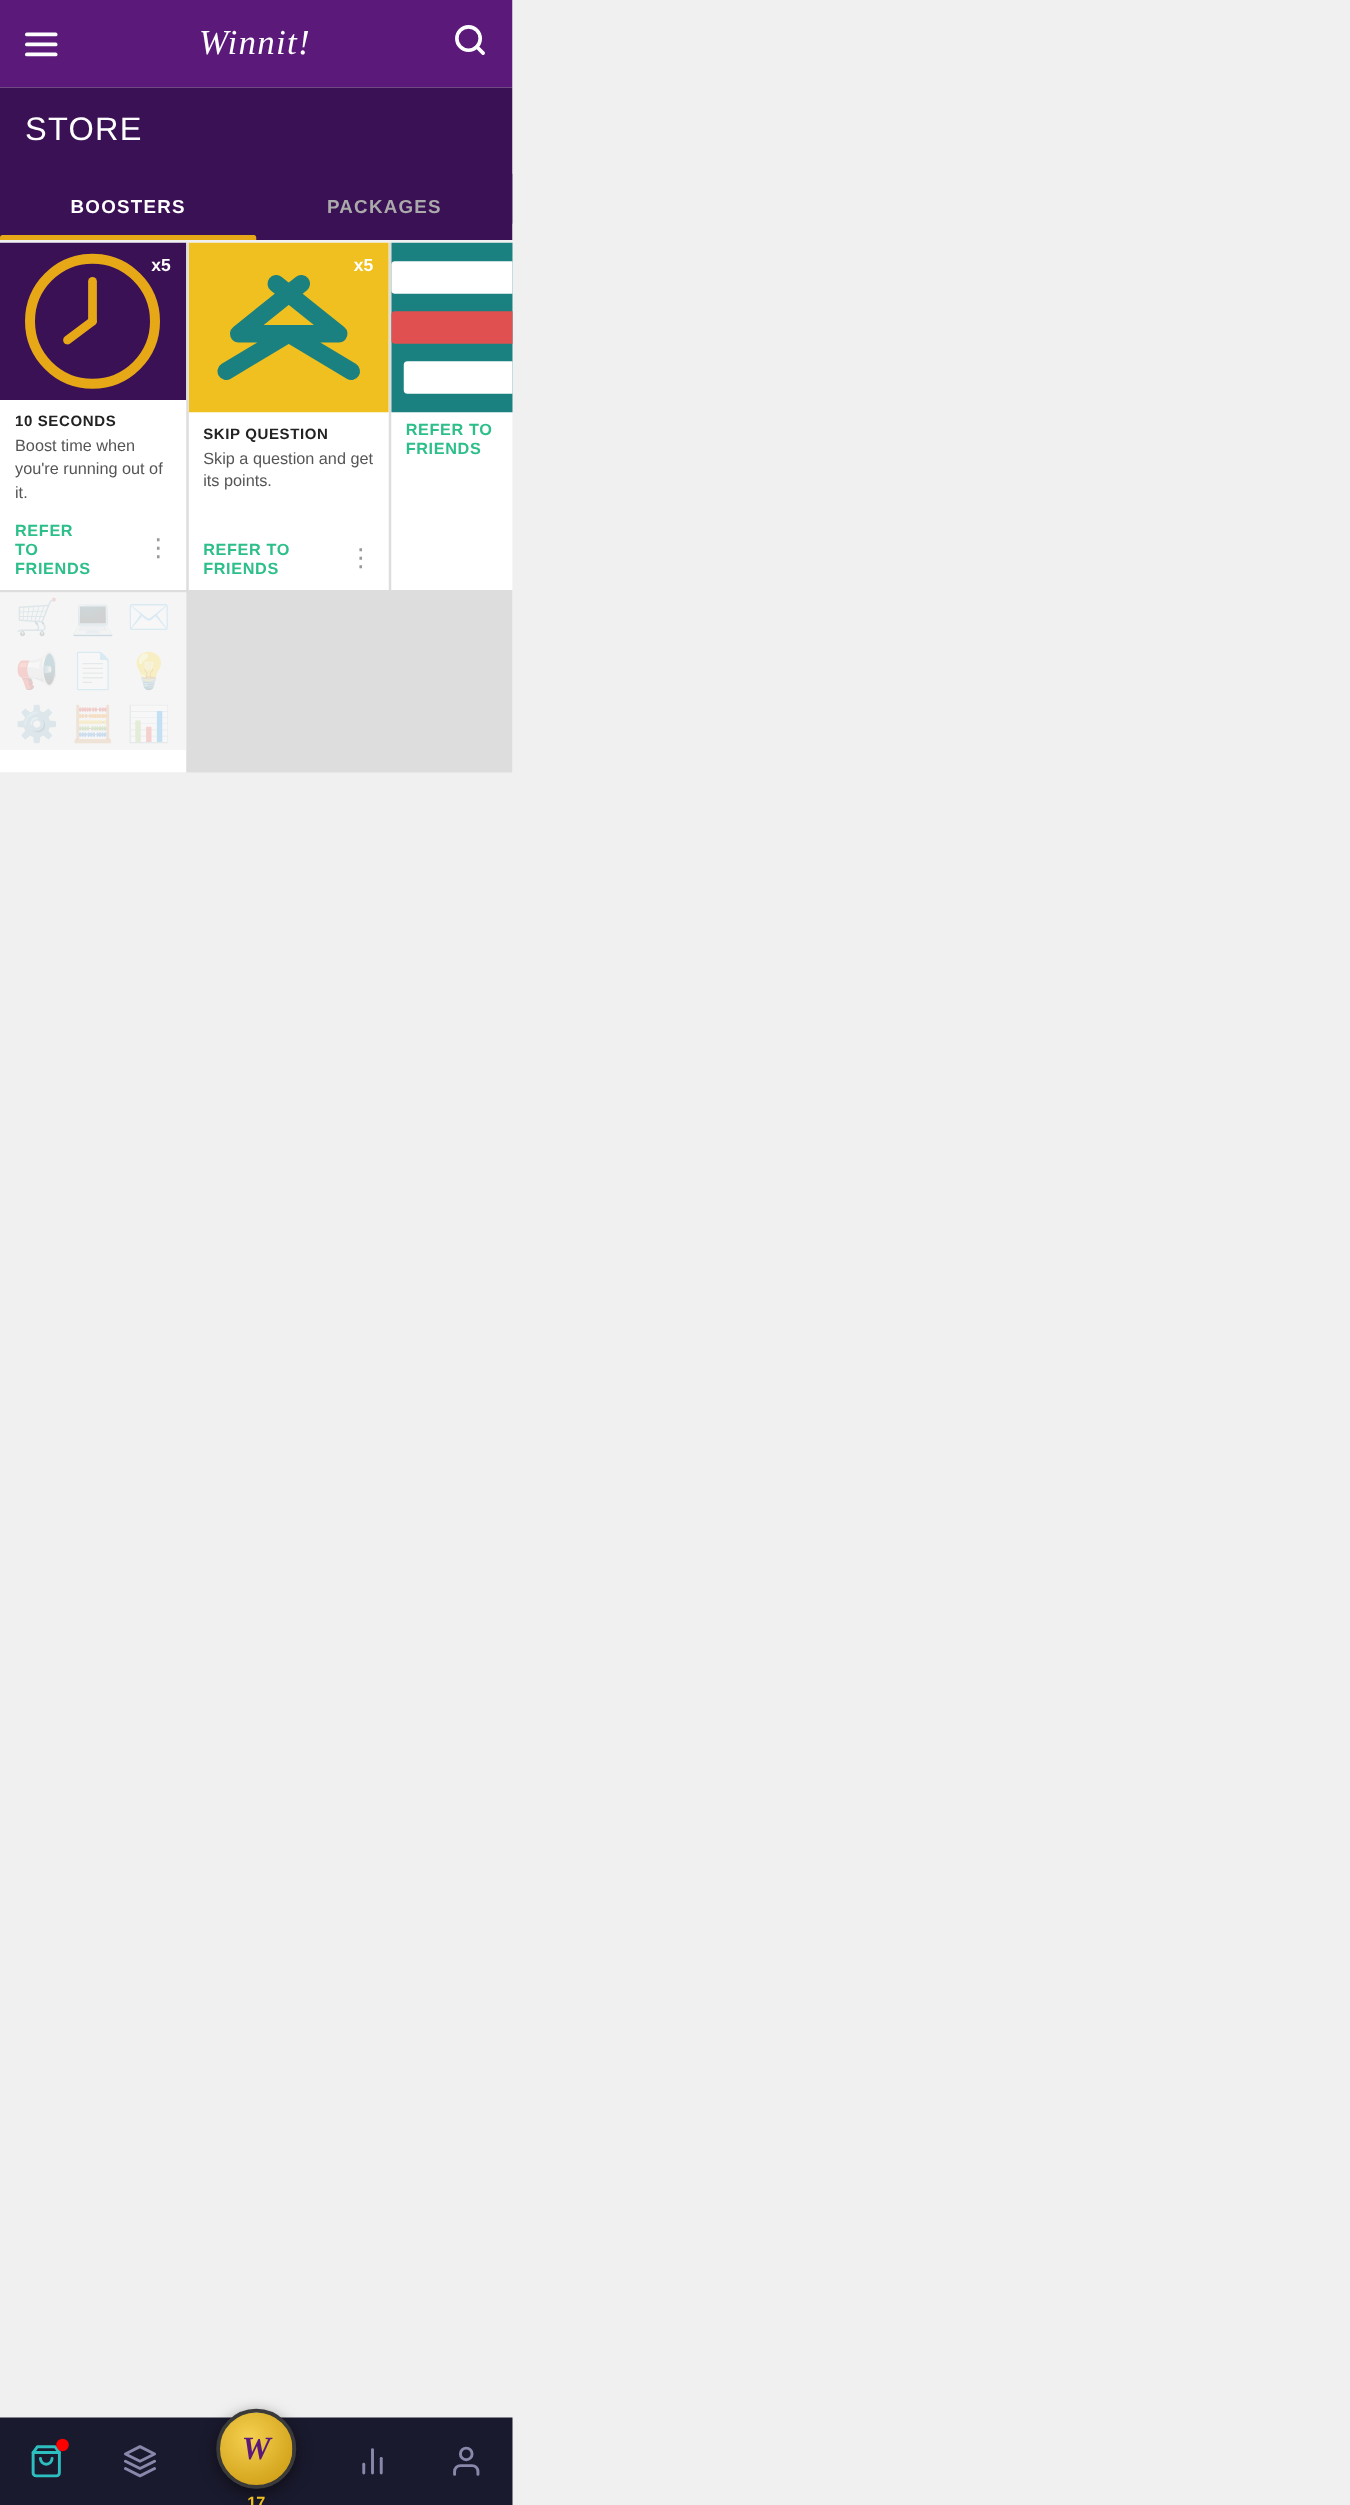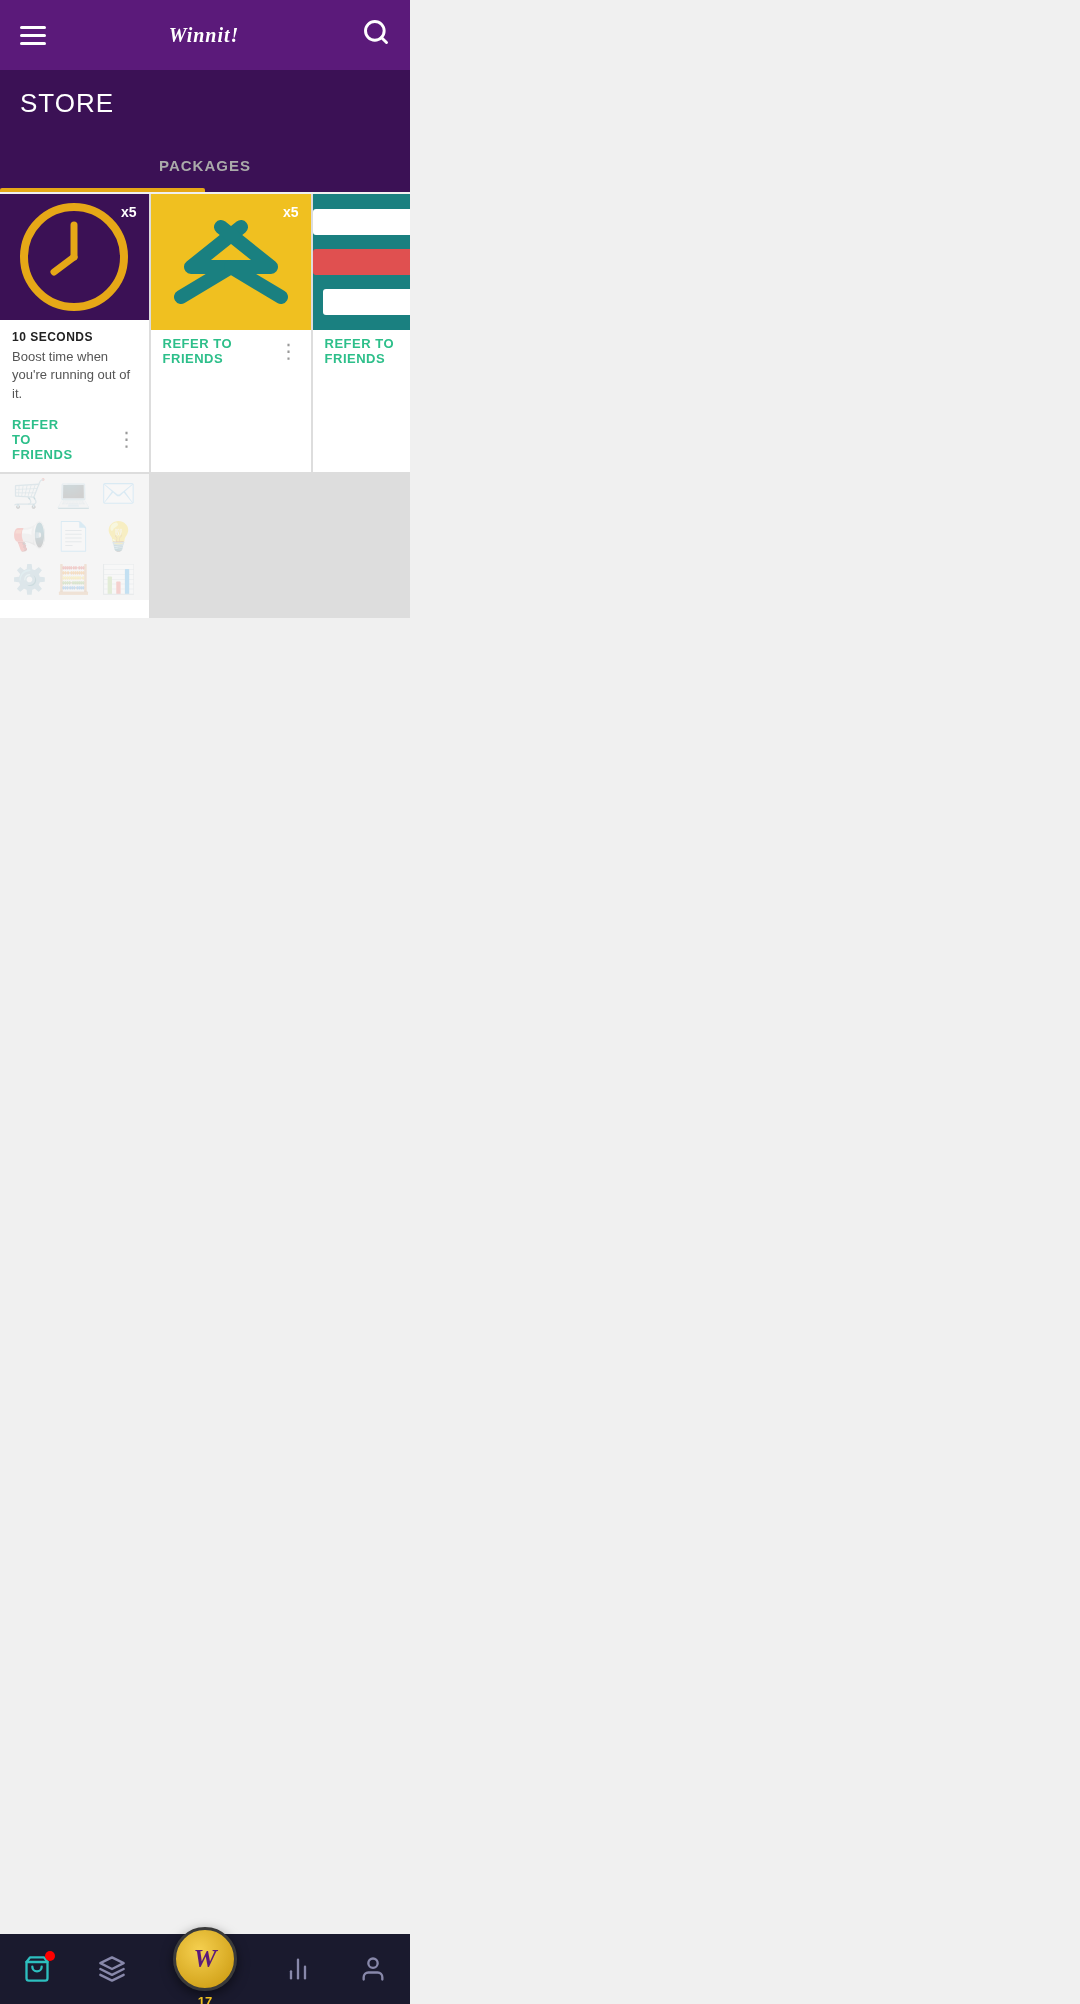--- a/index.html
+++ b/index.html
@@ -28,25 +28,25 @@
       cursor: pointer;
     }
     .header-menu-icon span {
       display: block;
       width: 26px;
       height: 3px;
       background: white;
       border-radius: 2px;
     }
     .header-title {
-      font-size: 20px;
+      font-size: 28px;
       color: white;
       font-family: 'Georgia', cursive;
       font-style: italic;
-      font-weight: bold;
+      font-weight: normal;
       letter-spacing: 1px;
     }
     .header-search-icon {
       color: white;
       font-size: 26px;
       cursor: pointer;
     }
 
     
     .store-label-section {
@@ -295,20 +295,21 @@
         <line x1="21" y1="21" x2="16.65" y2="16.65"></line>
     </svg>
   </div>
 </div>
 
 <div class="store-label-section">
   <div class="store-label">STORE</div>
 </div>
 
 <div class="tabs">
+  <div class="tab active">BOOSTERS</div>
   <div class="tab">PACKAGES</div>
   <div class="tab-underline"></div>
 </div>
 
 <div class="grid">
 
   <div class="card">
     <div class="card-image">
       <div class="clock-bg">
         <div class="card-x5-badge">x5</div>
@@ -332,20 +333,24 @@
   <div class="card">
     <div class="card-image">
       <div class="skip-bg">
         <div class="card-x5-badge">x5</div>
         <svg width="160" height="90" viewBox="0 0 160 90" xmlns="http://www.w3.org/2000/svg">
 
           <polyline points="90,10 40,50 80,50 30,80" fill="none" stroke="#1a8080" stroke-width="14" stroke-linecap="round" stroke-linejoin="round"></polyline>
           <polyline points="70,10 120,50 80,50 130,80" fill="none" stroke="#1a8080" stroke-width="14" stroke-linecap="round" stroke-linejoin="round"></polyline>
         </svg>
       </div>
+    </div>
+    <div class="card-body">
+      <div class="card-title">SKIP QUESTION</div>
+      <div class="card-desc">Skip a question and get its points.</div>
     </div>
     <div class="card-footer">
       <div class="refer-link">REFER TO FRIENDS</div>
       <div class="more-icon">⋮</div>
     </div>
   </div>
 
   <div class="card">
     <div class="card-image">
       <div class="fifty-bg">

